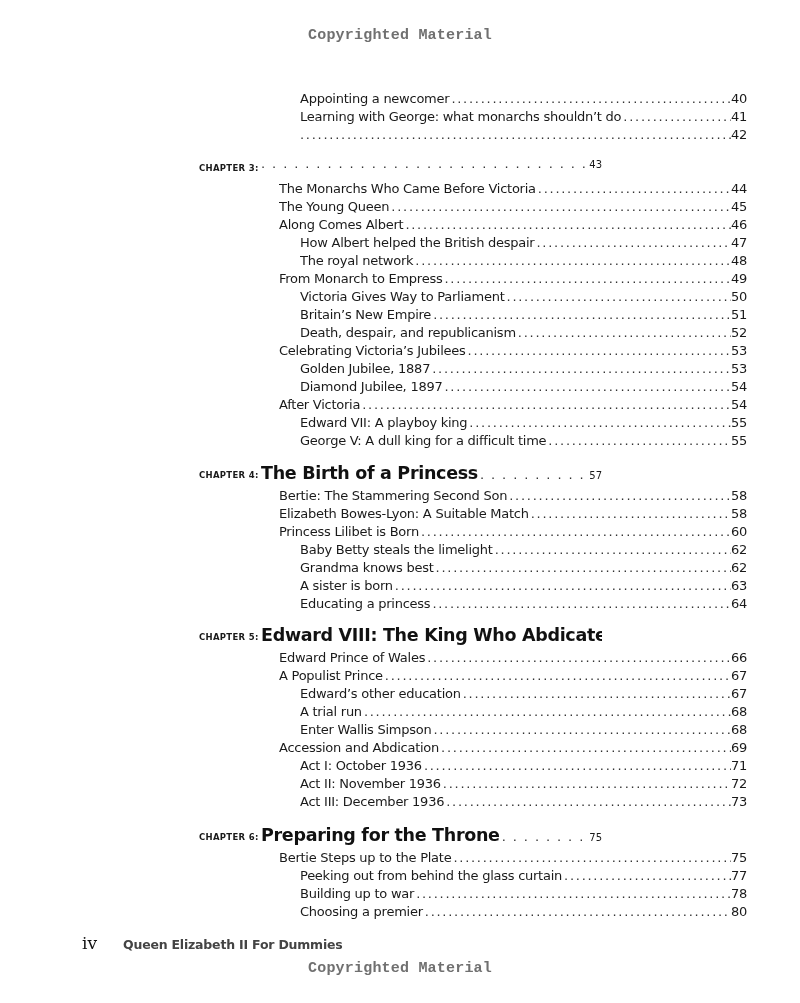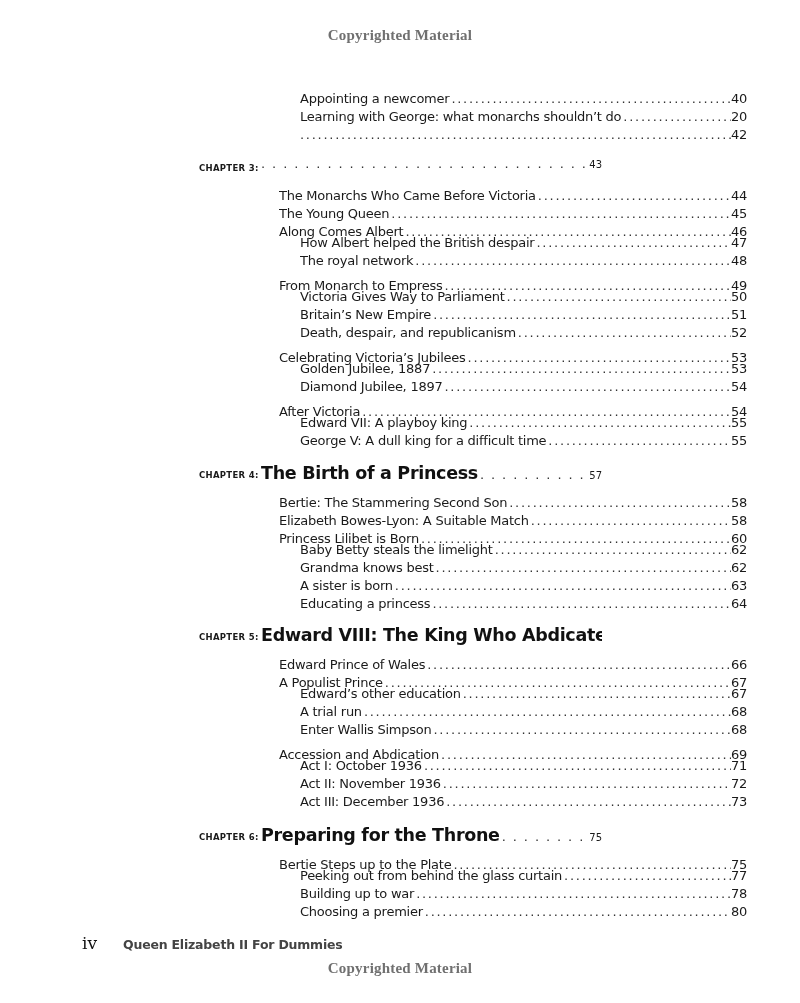--- a/index.html
+++ b/index.html
@@ -2,36 +2,36 @@
 <html><head>
   <meta charset="utf-8">
   <style>
     html, body { margin: 0; padding: 0; background: #ffffff; }
     body {
       width: 800px; height: 1003px; position: relative; overflow: hidden;
       font-family: "DejaVu Sans", sans-serif; color: #1a1a1a;
     }
     .watermark {
       position: absolute; left: 0; width: 800px; text-align: center;
-      font-family: Liberation Serif, serif; font-weight: bold;
+      font-family: Liberation Mono, monospace; font-weight: bold;
       font-size: 15px; color: #707070; letter-spacing: 0.2px;
     }
     .wm-top { top: 27px; }
     .wm-bottom { top: 960px; }
 
     .toc { position: absolute; left: 0; top: 0; width: 800px; }
     .row {
       position: absolute; left: 18px; width: 800px; height: 18px;
       font-size: 13px; line-height: 18px; letter-spacing: -0.25px; padding-left: 24px;
     }
     .row .entry {
       position: absolute; right: 95px; display: flex; align-items: baseline;
       white-space: nowrap; overflow: hidden;
     }
-    .row.l1 .entry { left: 261px; margin-top: 7px; }
+    .row.l1 .entry { left: 261px; }
     .row.l2 .entry { left: 282px; }
     .row .title { flex: 0 0 auto; padding-right: 2px; }
     .row .leader {
       flex: 1 1 auto; overflow: hidden; white-space: nowrap;
       letter-spacing: 2.6px; color: #333;
     }
     .row .leader::before {
       content: ". . . . . . . . . . . . . . . . . . . . . . . . . . . . . . . . . . . . . . . . . . . . . . . . . . . . . . . . . . . . . . . . . . . . . . . . . . . . . . . . . . . . . . . . . . . . . . . . . . . .";
       letter-spacing: -1.2px;
     }
@@ -85,21 +85,21 @@
       <div class="entry">
         <span class="title">Appointing a newcomer</span>
         <span class="leader"></span>
         <span class="page">40</span>
       </div>
     </div>
   <div class="row l2" style="top:108px">
       <div class="entry">
         <span class="title">Learning with George: what monarchs shouldn’t do</span>
         <span class="leader"></span>
-        <span class="page">20</span>
+        <span class="page">41</span>
       </div>
     </div>
   <div class="row l2" style="top:126px">
       <div class="entry">
         <span class="leader"></span>
         <span class="page">42</span>
       </div>
     </div>
 
   <div class="chapter" style="top:156px">

